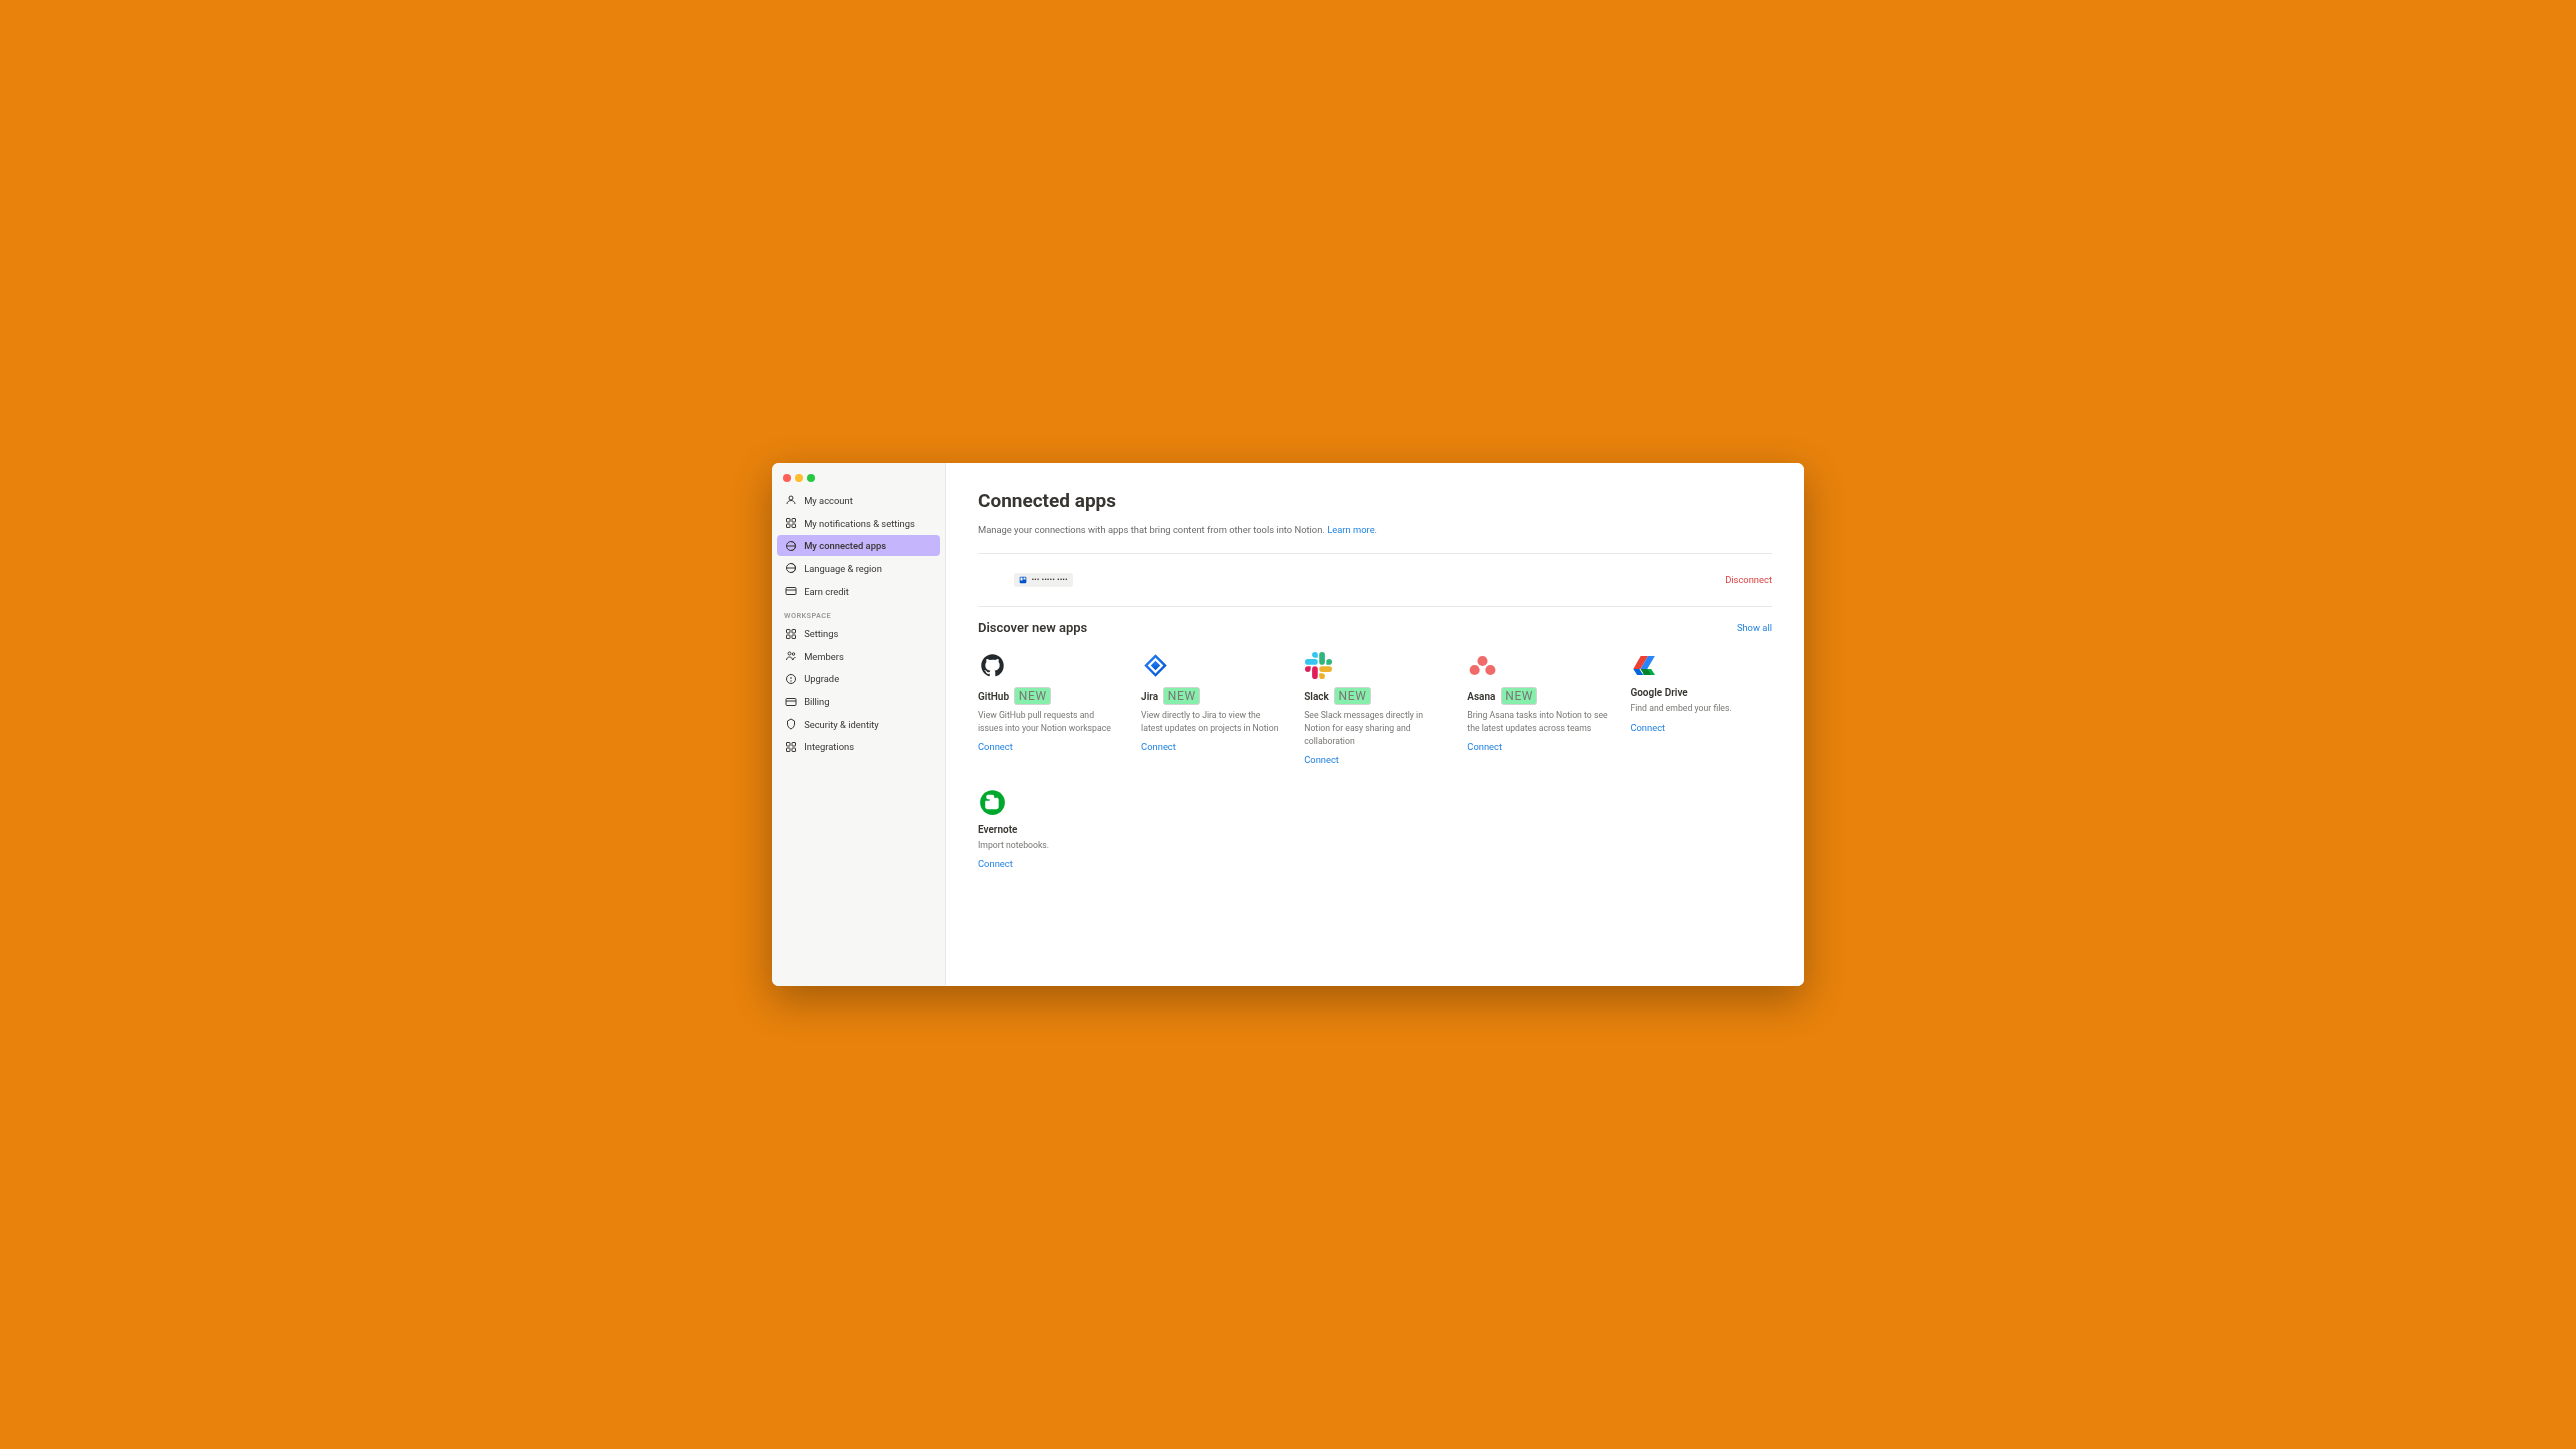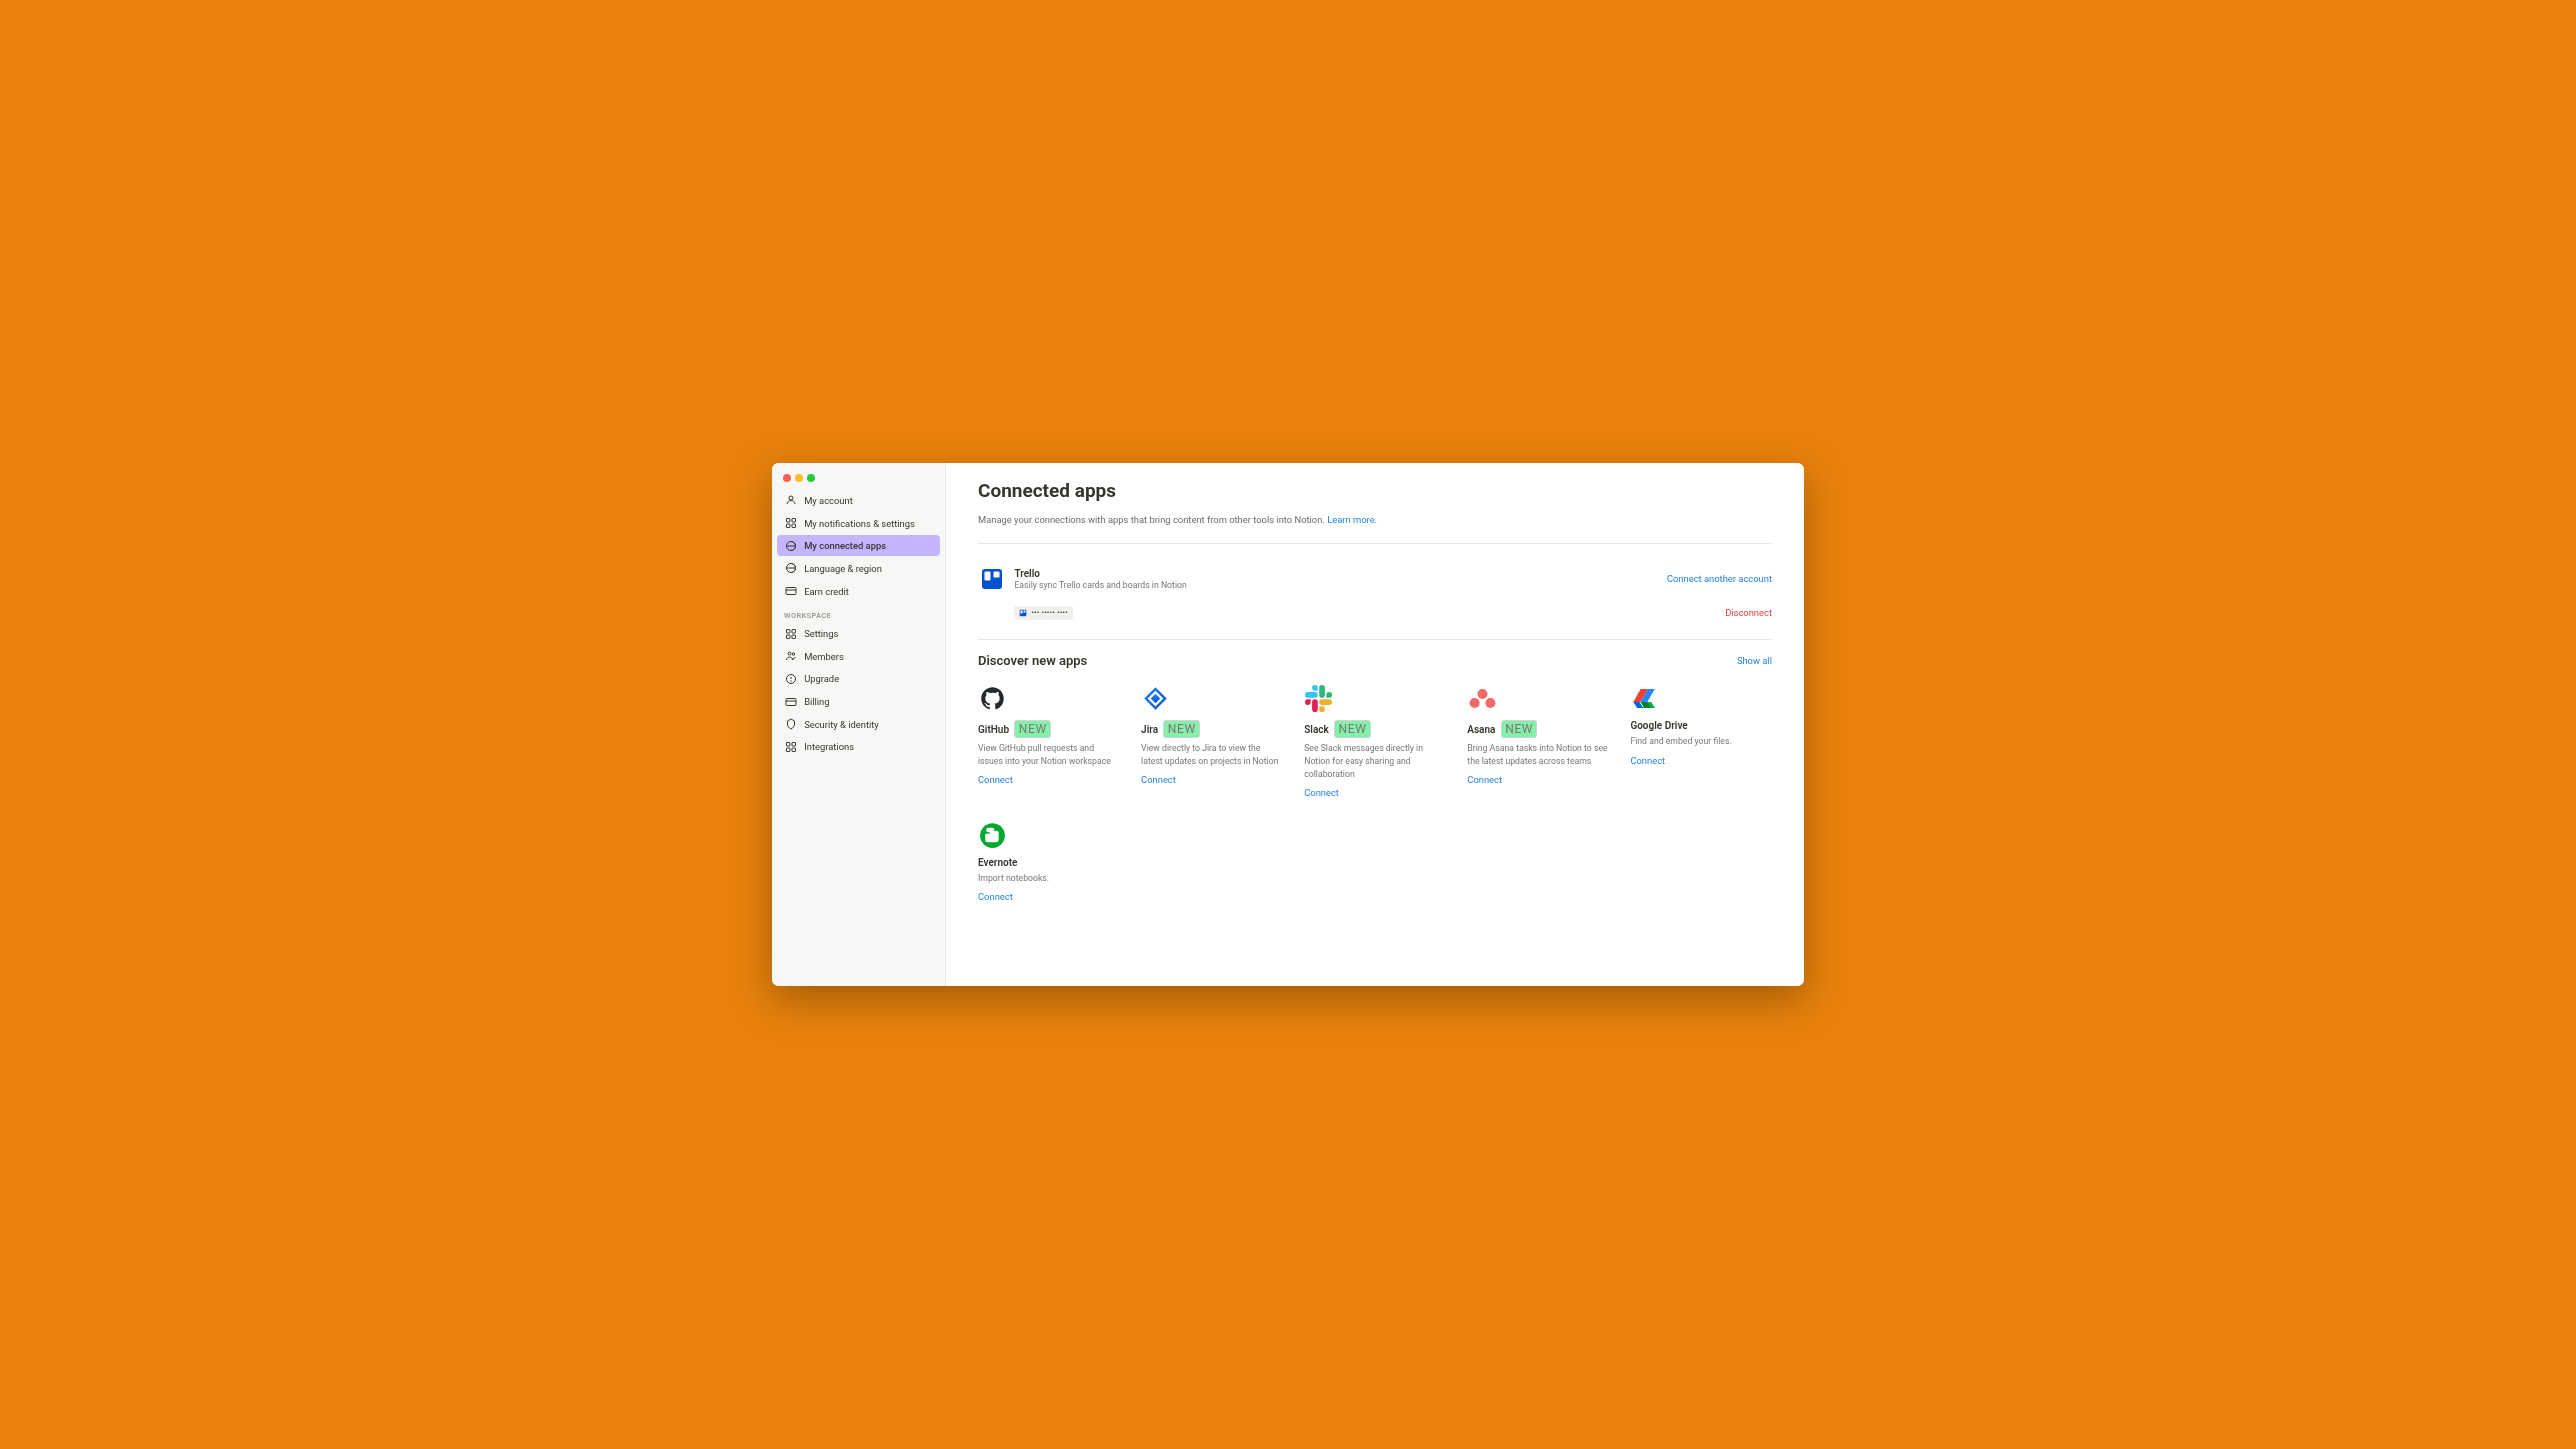--- a/index.html
+++ b/index.html
@@ -66,21 +66,21 @@
       color: #9b9a97;
       padding: 8px 6.7px 2.7px 6.7px;
       letter-spacing: 0.05em;
       text-transform: uppercase;
     }
 
     
     .main {
       flex: 1;
       background: #fff;
-      padding: 16px 32px;
+      padding: 26px 32px;
       overflow-y: auto;
     }
     .page-title {
       font-size: 19px;
       font-weight: 700;
       color: #37352f;
       margin-bottom: 10.7px;
     }
     .page-desc {
       font-size: 9.4px;
@@ -356,37 +356,20 @@
   </div>
 
   <div class="main">
     <h1 class="page-title">Connected apps</h1>
     <p class="page-desc">
       <span>Manage your connections with apps that bring content from other tools into Notion.</span>
       <a>Learn more.</a>
     </p>
     <hr class="divider">
 
-    <div class="connected-app-row">
-      <div class="app-info">
-        <div class="app-logo">
-
-          <svg width="24" height="24" viewBox="0 0 24 24" fill="#0052CC">
-            <rect x="2" y="2" width="20" height="20" rx="3"></rect>
-            <rect x="4.5" y="4.5" width="6" height="9" rx="1" fill="white"></rect>
-            <rect x="13.5" y="4.5" width="6" height="6" rx="1" fill="white"></rect>
-          </svg>
-        </div>
-        <div class="app-details">
-          <h3>Trello</h3>
-          <p>Easily sync Trello cards and boards in Notion</p>
-        </div>
-      </div>
-      <a class="connect-another">Connect another account</a>
-    </div>
 
     <div class="connected-account-row">
       <div class="account-pill">
         <svg width="8" height="8" viewBox="0 0 24 24" fill="#0052CC">
           <rect x="2" y="2" width="20" height="20" rx="3"></rect>
           <rect x="4.5" y="4.5" width="6" height="9" rx="1" fill="white"></rect>
           <rect x="13.5" y="4.5" width="6" height="6" rx="1" fill="white"></rect>
         </svg>
         <span>••• ••••• ••••</span>
       </div>

